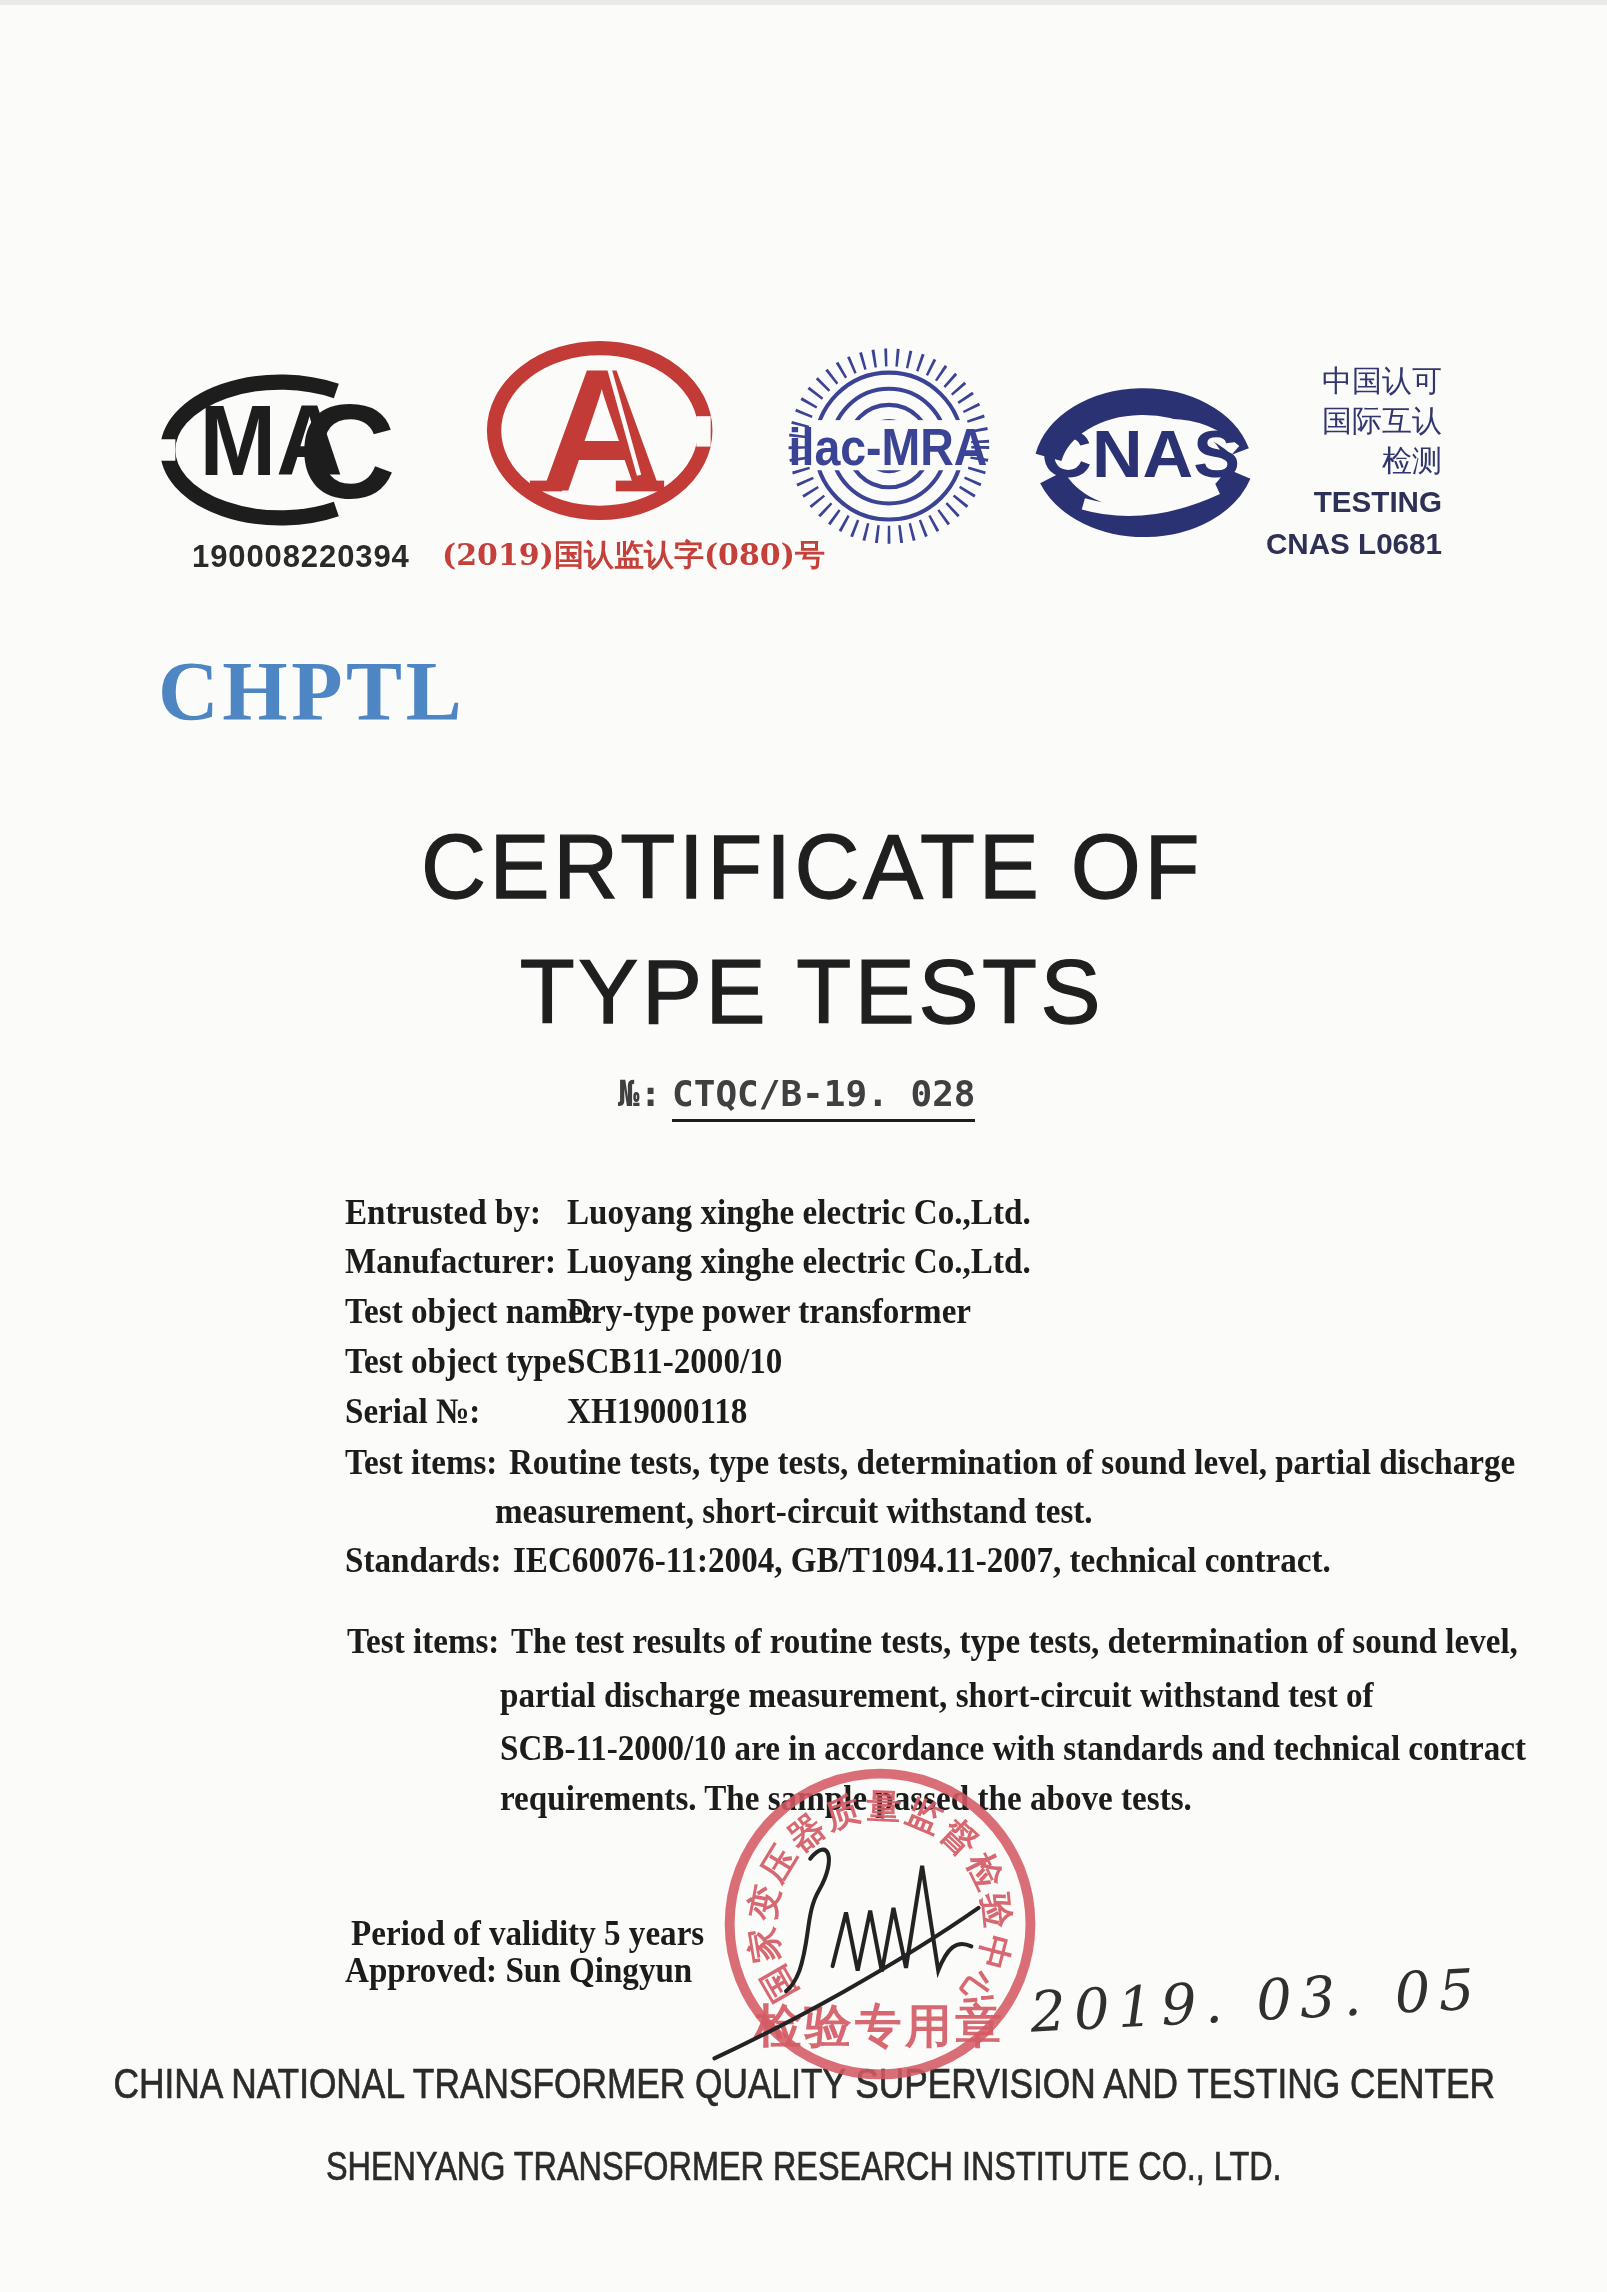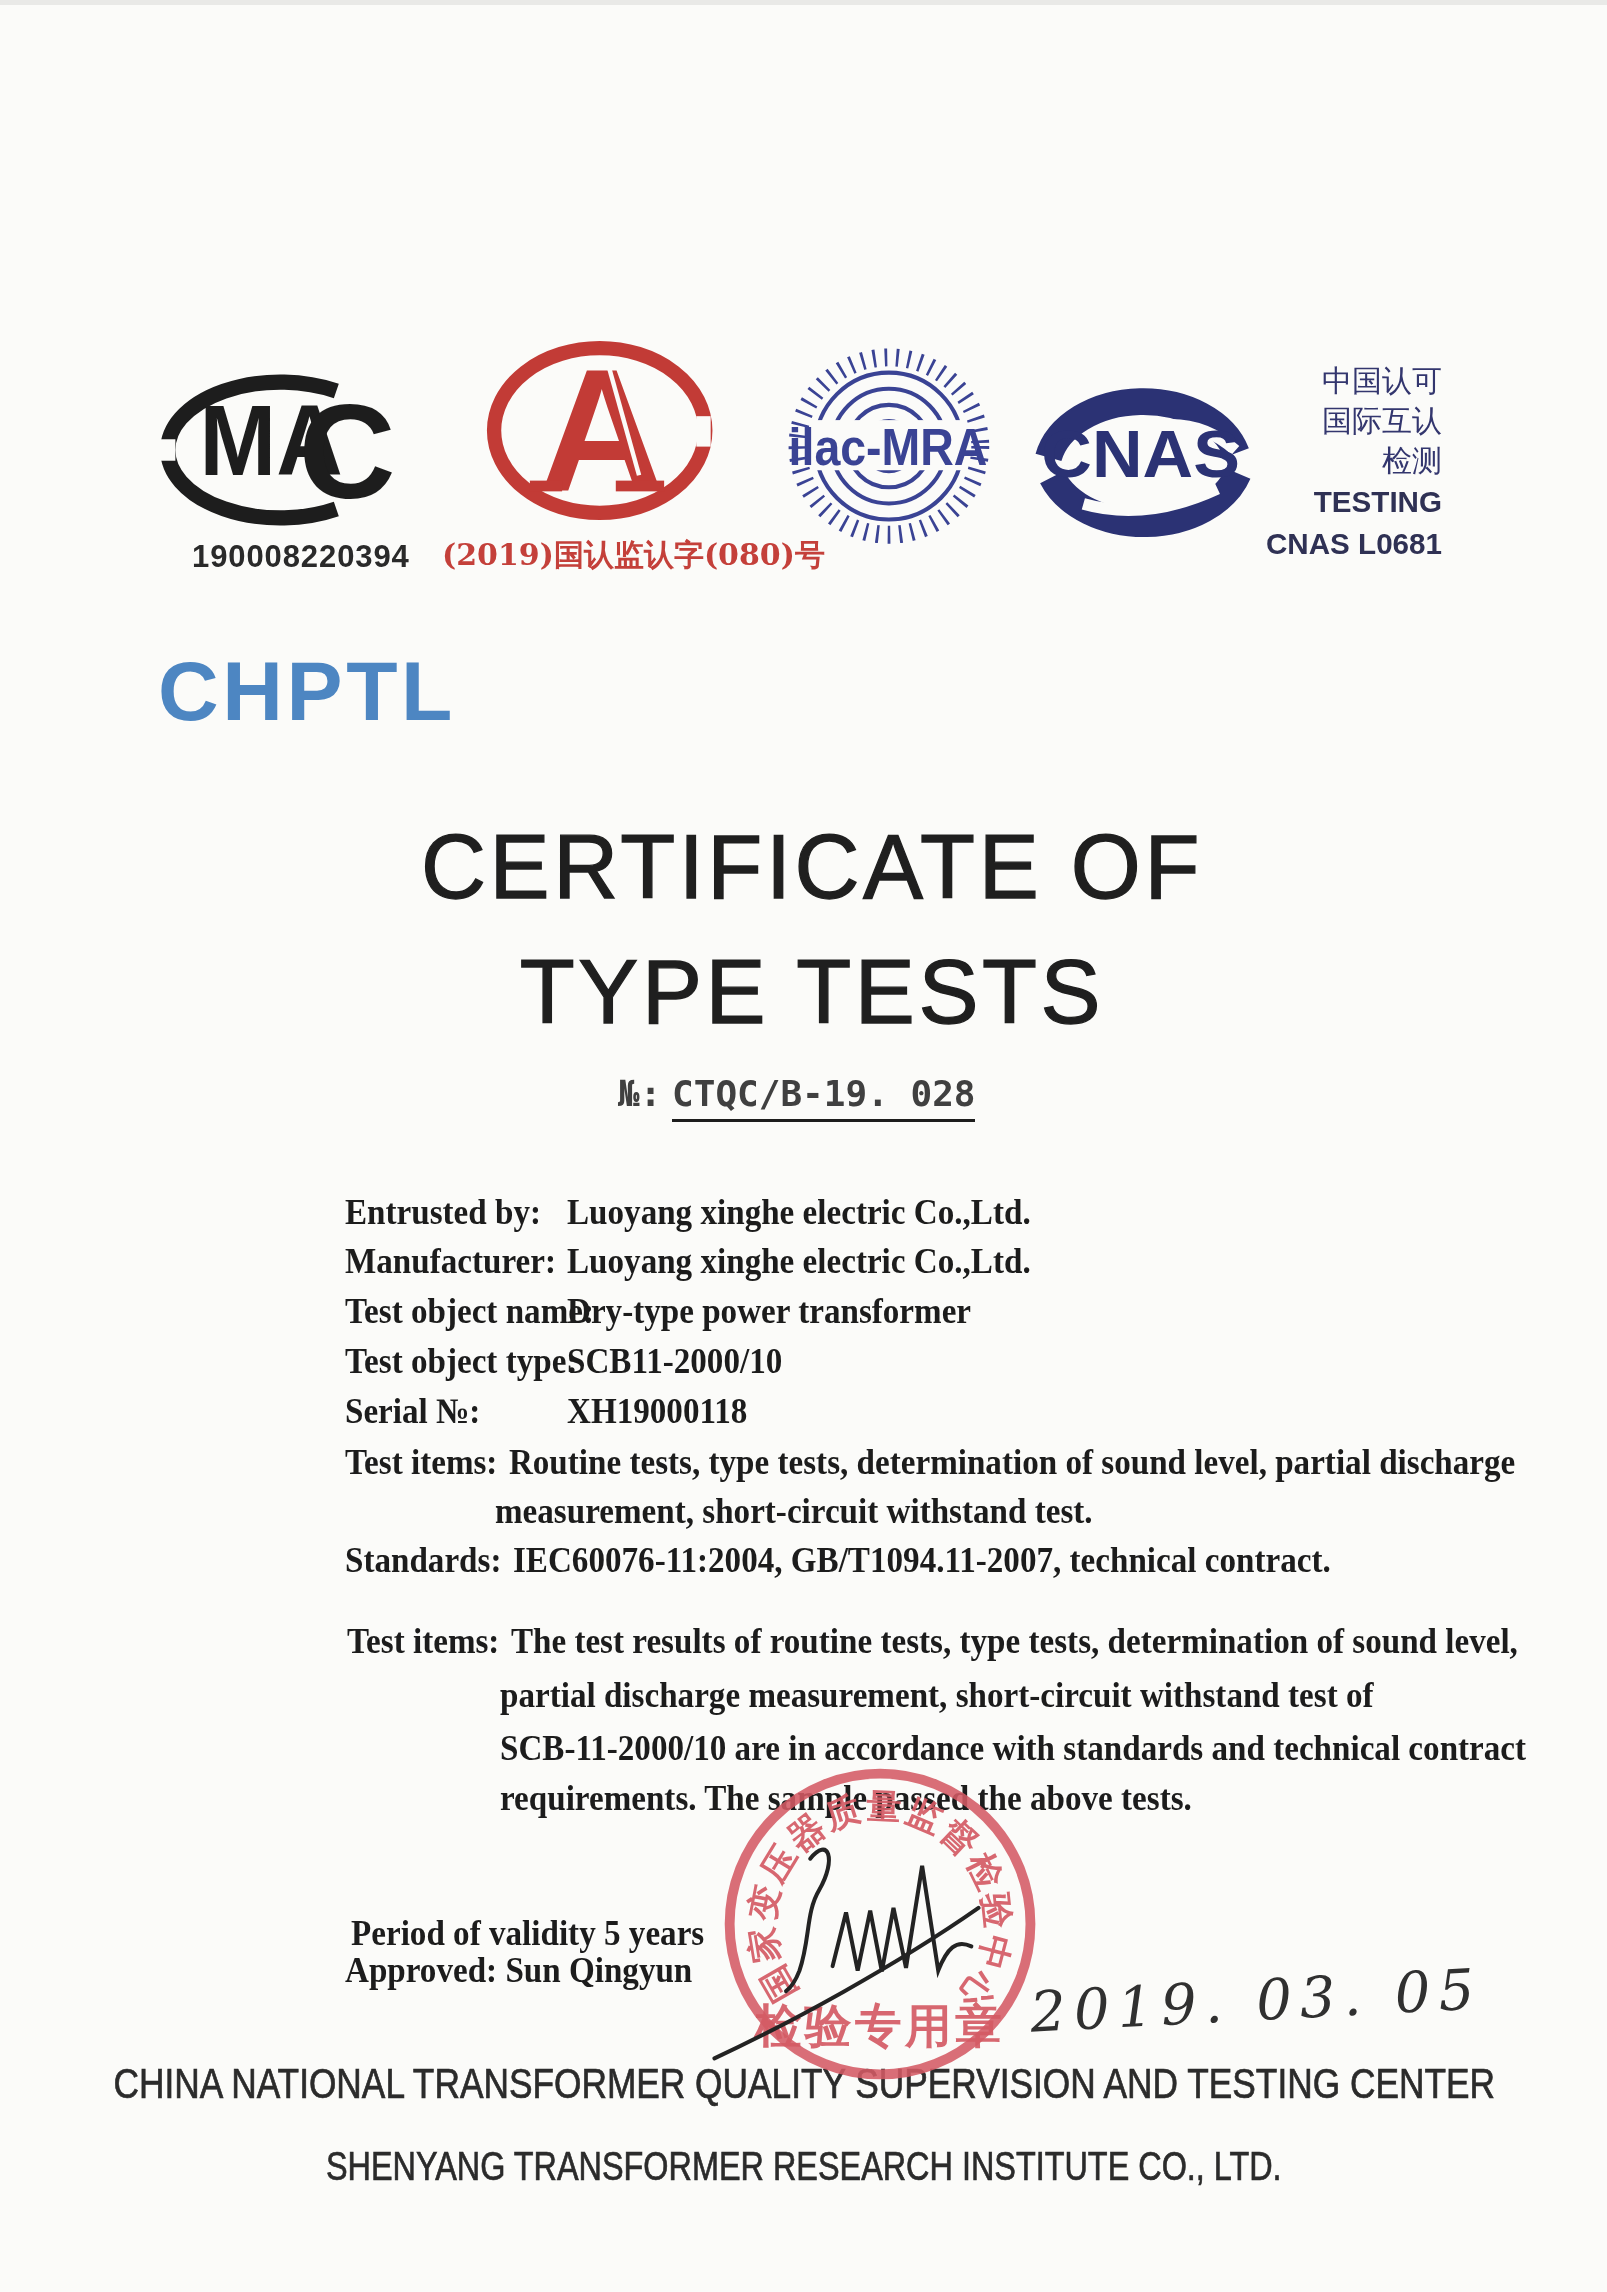--- a/index.html
+++ b/index.html
@@ -9,21 +9,21 @@
     font-family:"Liberation Sans",sans-serif;color:#1d1d1d;
   }
   .abs{position:absolute;white-space:nowrap;}
   
   .mark-caption{font-family:"Liberation Sans",sans-serif;font-weight:700;font-size:31px;letter-spacing:0.9px;color:#2a2a2a;}
   .cal-caption{font-family:"DejaVu Serif","Liberation Serif",serif;font-size:30px;color:#c4403a;font-weight:600;}
   .accr{width:206px;text-align:right;}
   .accr .zh{font-family:"DejaVu Serif","Liberation Serif",serif;font-size:30px;line-height:40px;color:#33366e;}
   .accr .en{font-family:"Liberation Sans",sans-serif;font-weight:700;font-size:29.6px;line-height:42px;color:#2f3154;}
   
-  .chptl{font-weight:700;font-size:84px;letter-spacing:3.6px;color:#4d86c2;}
+  .chptl{font-weight:700;font-size:84px;letter-spacing:3.6px;color:#4d86c2;font-family:Liberation Serif, serif;}
   
   .title-line{left:8px;width:1608px;text-align:center;font-size:90px;line-height:90px;
     font-weight:400;letter-spacing:3.6px;color:#1f1f1f;-webkit-text-stroke:1.3px #1f1f1f;}
   
   .certno{font-family:"DejaVu Sans Mono",monospace;font-weight:700;font-size:36px;color:#404040;}
   .certno .u{margin-left:10.7px;border-bottom:3.6px solid #1d1d1d;padding-bottom:5.4px;}
   
   .serif{font-family:"Liberation Serif",serif;font-weight:700;font-size:36px;line-height:43px;
     color:#1c1c1c;transform:scaleX(0.92);transform-origin:left top;white-space:nowrap;}
   .gap{display:inline-block;width:12.5px;}

